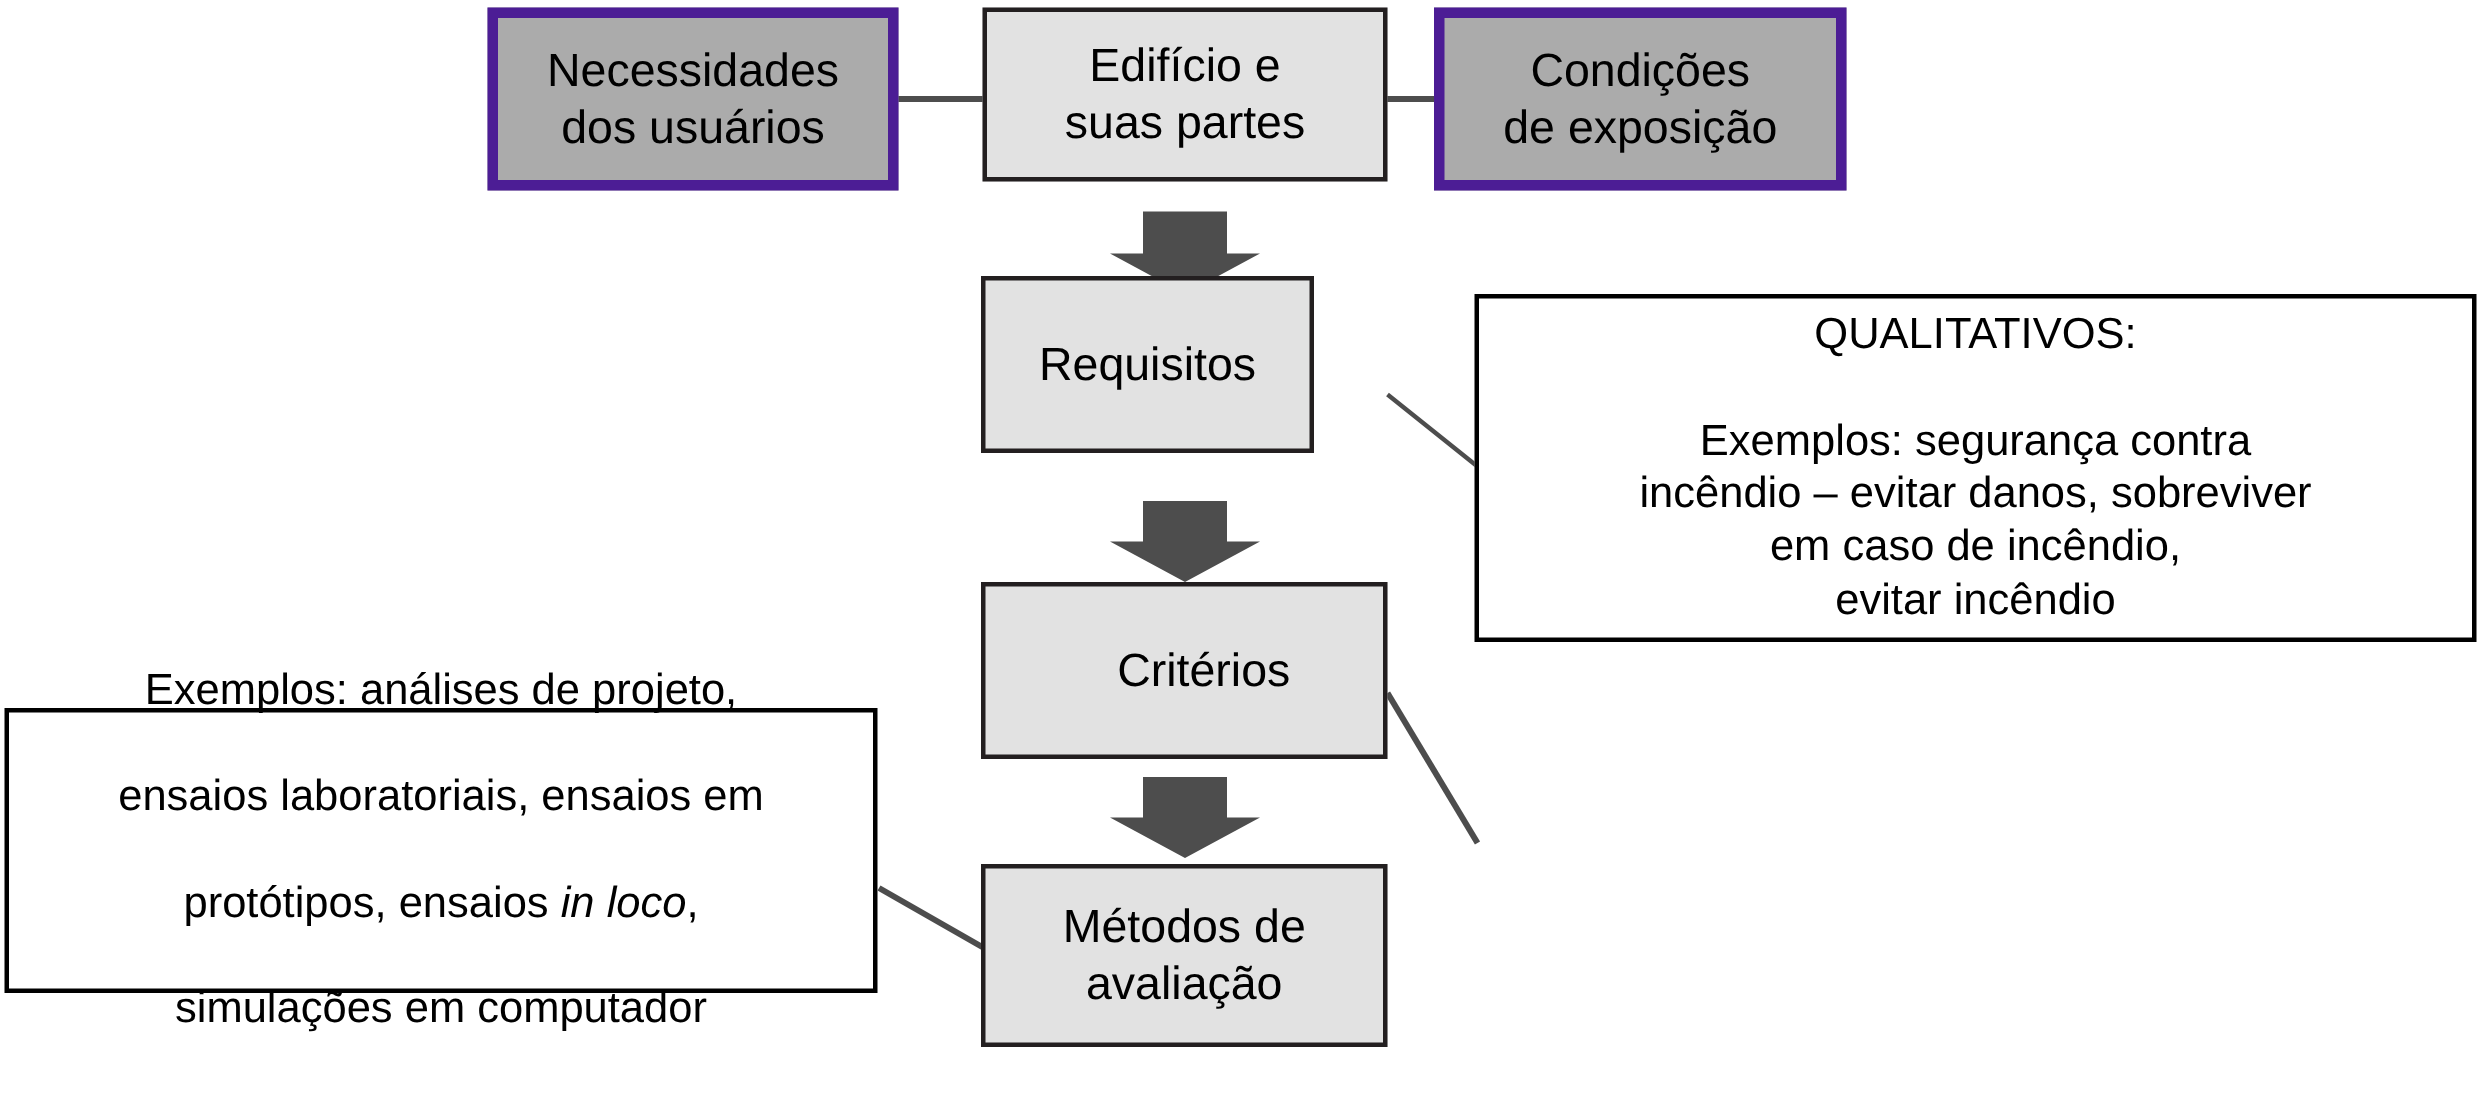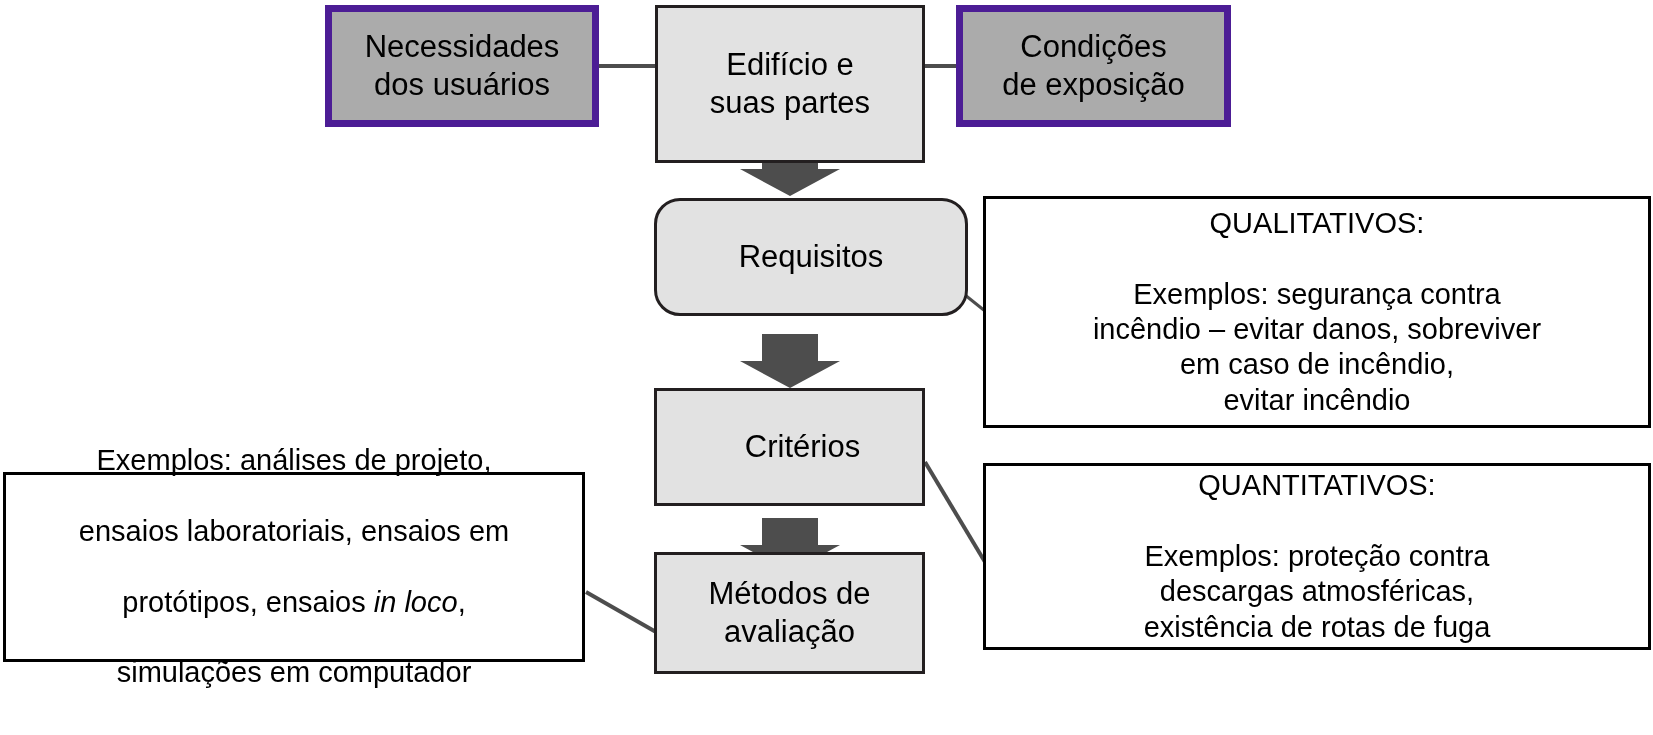--- a/index.html
+++ b/index.html
@@ -44,27 +44,27 @@
     background: #e2e2e2;
     border: 3px solid #231f20;
   }
   .node-plain {
     background: #ffffff;
     border: 3px solid #000000;
   }
 
   
   #n-needs   { left: 325px;  top: 5px;   width: 274px; height: 122px; font-size: 31px; }
-  #n-building{ left: 655px;  top: 5px;   width: 270px; height: 158px; font-size: 31px; }
+  #n-building{ left: 655px;  top: 5px;   width: 270px; height: 116px; font-size: 31px; }
   #n-exposure{ left: 956px;  top: 5px;   width: 275px; height: 122px; font-size: 31px; }
 
   
-  #n-requisitos { left: 654px; top: 198px; width: 314px; height: 118px; font-size: 31px; border-radius: 26px; }
+  #n-requisitos { left: 654px; top: 184px; width: 222px; height: 118px; font-size: 31px; }
   #n-criterios  { left: 654px; top: 388px; width: 271px; height: 118px; font-size: 31px; padding-left: 26px; }
-  #n-metodos    { left: 654px; top: 552px; width: 271px; height: 122px; font-size: 31px; }
+  #n-metodos    { left: 654px; top: 576px; width: 271px; height: 122px; font-size: 31px; }
 
   
   #n-qualitativos  { left: 983px; top: 196px; width: 668px; height: 232px; font-size: 29px; align-items: center; }
   #n-quantitativos { left: 983px; top: 463px; width: 668px; height: 187px; font-size: 29px; }
   #n-metodos-note  { left: 3px;   top: 472px; width: 582px; height: 190px; font-size: 29px; }
 
   .italic { font-style: italic; }
 </style>
 </head>
 <body>
@@ -121,28 +121,20 @@
   <div class="node node-plain" id="n-qualitativos">
     <div>
       <div>QUALITATIVOS:</div>
       <div>Exemplos: segurança contra
 incêndio – evitar danos, sobreviver
 em caso de incêndio,
 evitar incêndio</div>
     </div>
   </div>
 
-  <div class="node node-plain" id="n-quantitativos">
-    <div>
-      <div>QUANTITATIVOS:</div>
-      <div>Exemplos: proteção contra
-descargas atmosféricas,
-existência de rotas de fuga</div>
-    </div>
-  </div>
 
   <div class="node node-plain" id="n-metodos-note">
     <div>
       <div>Exemplos: análises de projeto,</div>
       <div>ensaios laboratoriais, ensaios em</div>
       <div><span>protótipos, ensaios </span><span class="italic">in loco</span><span>,</span></div>
       <div>simulações em computador</div>
     </div>
   </div>
 

